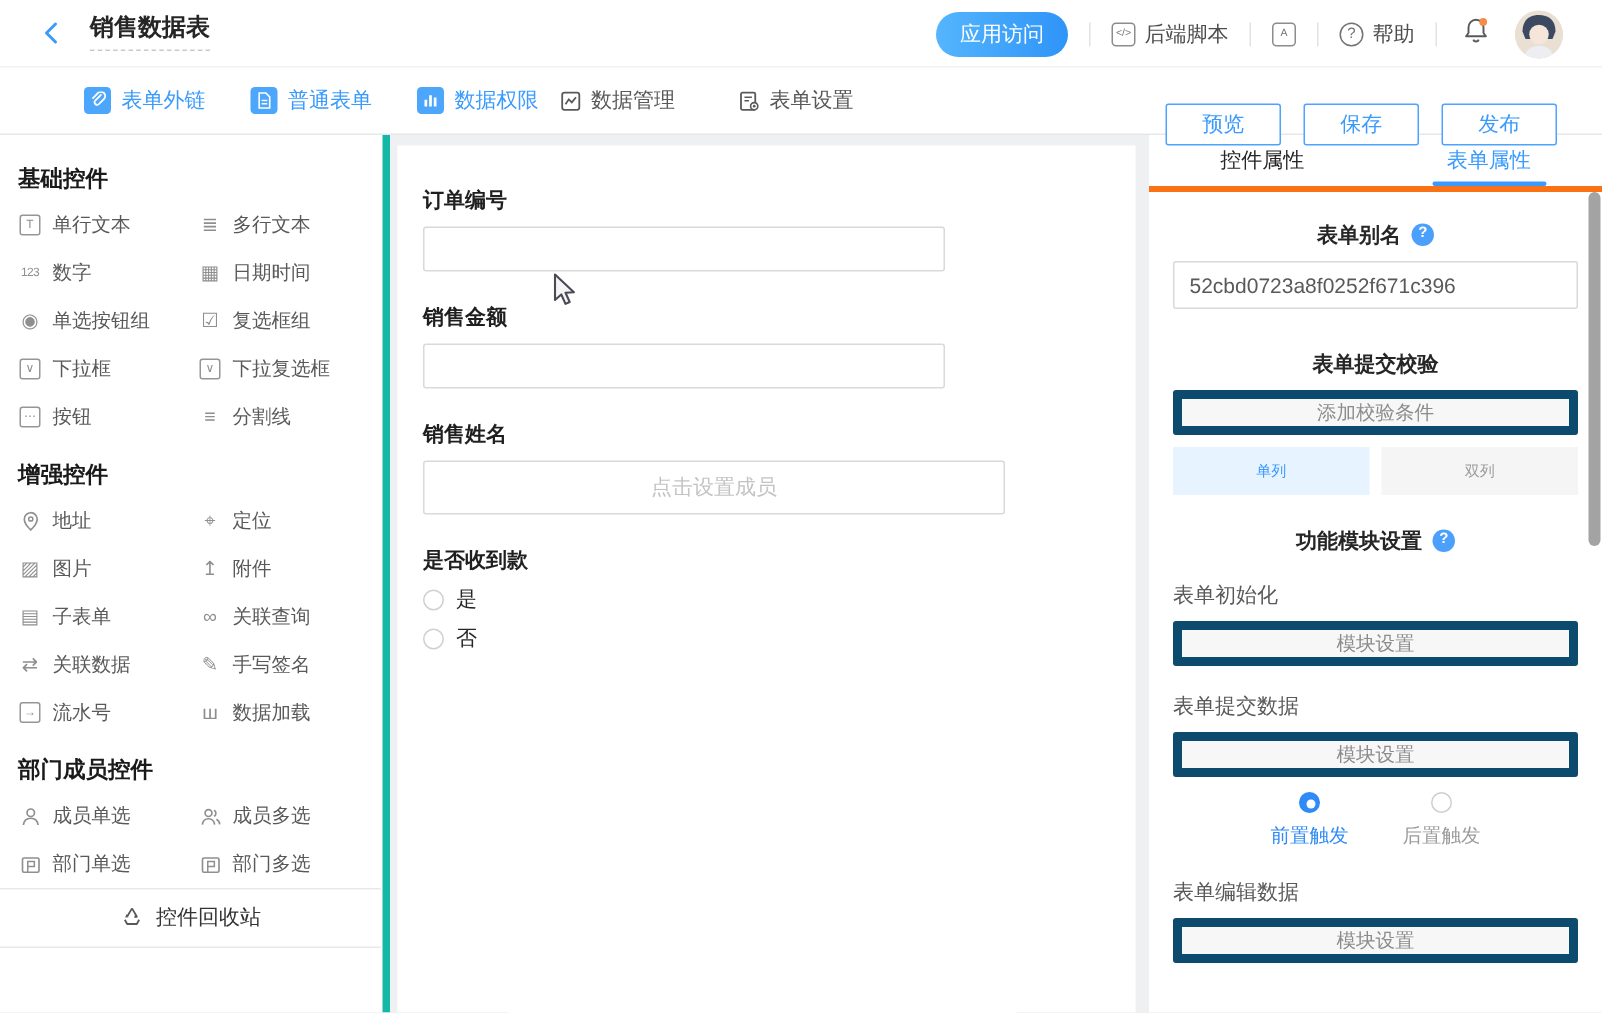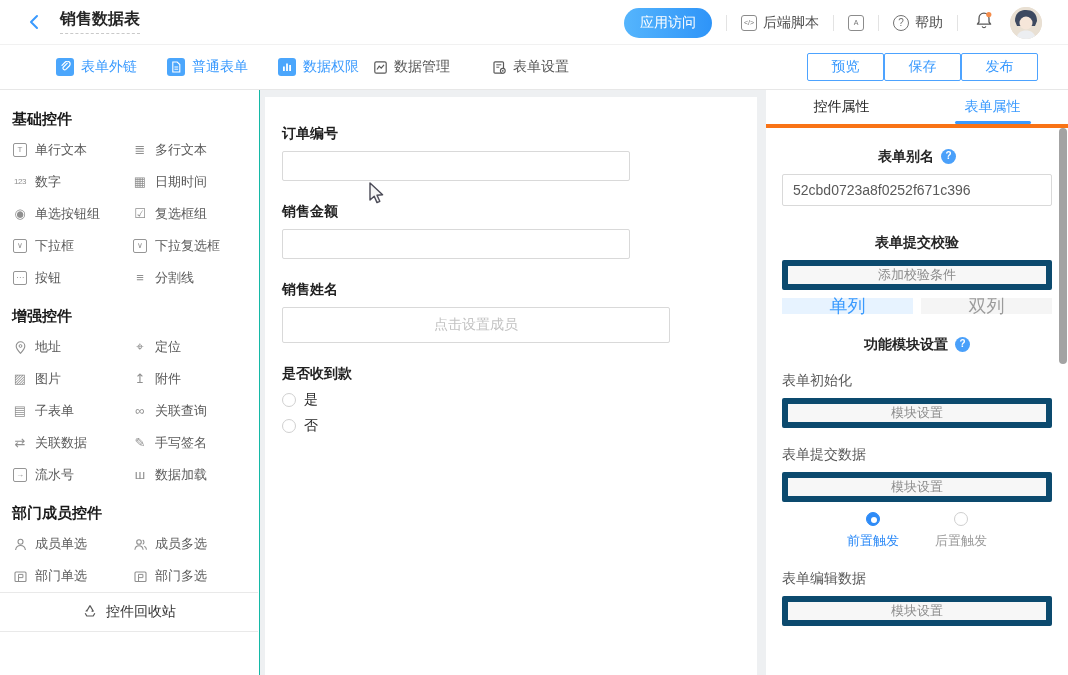--- a/index.html
+++ b/index.html
@@ -23,26 +23,26 @@
   .avatar{width:32px;height:32px;border-radius:50%;overflow:hidden;flex:none;cursor:pointer;background:#e8ddd0;}
   
   .toolbar{position:absolute;top:45px;left:0;right:0;height:45px;background:#fff;border-bottom:1px solid #e7e7e7;z-index:5;}
   .tb-left{position:absolute;left:56px;top:0;height:44px;display:flex;align-items:center;gap:30px;}
   .tb-item{display:flex;align-items:center;gap:7px;font-size:14px;color:#3a9afe;cursor:pointer;}
   .blue-sq{width:18px;height:18px;border-radius:3px;background:#4ba6fc;display:flex;align-items:center;justify-content:center;flex:none;}
   .tb-tabs{position:absolute;left:373px;top:0;height:44px;display:flex;gap:42px;}
   .tb-tab{display:flex;align-items:center;gap:6px;font-size:14px;color:#595959;position:relative;height:100%;cursor:pointer;}
   .tb-tab.active{color:#3a9afe;}
   .tb-tab.active::after{content:"";position:absolute;left:-3px;right:-3px;bottom:0;height:3px;background:#3a9afe;border-radius:2px;}
-  .tb-actions{position:absolute;right:30px;top:8px;display:flex;}
+  .tb-actions{position:absolute;right:30px;top:24px;display:flex;gap:15px;}
   .ol-btn{width:77px;height:28px;border:1px solid #4da3ff;border-radius:2px;background:#fff;color:#3a9afe;font-size:14px;display:flex;align-items:center;justify-content:center;cursor:pointer;}
   
   .main{position:absolute;top:90px;left:0;right:0;bottom:0;}
   
-  .sidebar{position:absolute;left:0;top:0;bottom:0;width:260px;background:#fff;border-right:1px solid #14b8a6;}
+  .sidebar{position:absolute;left:0;top:0;bottom:0;width:260px;background:#fff;border-right:5px solid #14b8a6;}
   .sec{padding-left:12px;}
   .sec-title{font-size:15px;font-weight:700;color:#1a1a1a;padding:20px 0 12px;}
   .sec-grid{display:grid;grid-template-columns:120px 118px;row-gap:14px;}
   .ctl{display:flex;align-items:center;gap:7px;font-size:13px;color:#595959;height:18px;cursor:pointer;}
   .g{width:16px;flex:none;text-align:center;color:#8f8f8f;font-size:13px;line-height:16px;}
   .g.boxed{width:14px;height:14px;border:1px solid #969696;border-radius:2px;font-size:8px;line-height:12px;margin:0 1px;}
   .g.num{font-size:8px;letter-spacing:-0.5px;}
   .g svg{display:block;margin:0 auto;}
   .recycle-row{position:absolute;left:0;right:1px;top:502px;height:40px;border-top:1px solid #e9e9e9;border-bottom:1px solid #e9e9e9;display:flex;align-items:center;justify-content:center;gap:8px;font-size:14px;color:#333;background:#fff;cursor:pointer;}
   
@@ -59,21 +59,21 @@
   .ptab{flex:1;display:flex;align-items:center;justify-content:center;font-size:14px;color:#262626;position:relative;cursor:pointer;}
   .ptab.active{color:#3a9afe;}
   .ptab.active::after{content:"";position:absolute;bottom:0;left:50%;transform:translateX(-50%);width:76px;height:3px;background:#3a9afe;border-radius:2px;}
   .pbody{padding:0 16px;}
   .p-blab{font-size:14px;font-weight:700;color:#262626;height:20px;line-height:20px;display:flex;align-items:center;gap:7px;justify-content:center;}
   .p-lab{font-size:14px;color:#595959;height:20px;line-height:20px;}
   .help-dot{width:15px;height:15px;border-radius:50%;background:#4aa0fa;color:#fff;font-size:10px;display:flex;align-items:center;justify-content:center;flex:none;cursor:pointer;}
   .p-input{width:100%;height:32px;border:1px solid #d9d9d9;border-radius:2px;font-size:14px;color:#595959;padding:0 10px;outline:none;background:#fff;}
   .p-btn{width:100%;height:30px;background:#f7f7f7;border:6px solid #0c4a6e;border-radius:2px;color:#8c8c8c;font-size:13px;display:flex;align-items:center;justify-content:center;cursor:pointer;}
   .seg-row{display:flex;gap:8px;}
-  .seg{flex:1;height:16px;display:flex;align-items:center;justify-content:center;font-size:18px;border-radius:0;cursor:pointer;}
+  .seg{flex:1;height:32px;display:flex;align-items:center;justify-content:center;font-size:10px;border-radius:0;cursor:pointer;}
   .seg.on{background:#e7f3ff;color:#3a9afe;}
   .seg.off{background:#f5f5f5;color:#9b9b9b;}
   .trig-row{display:flex;justify-content:center;gap:36px;align-items:center;}
   .trig{display:flex;align-items:center;gap:6px;font-size:13px;cursor:pointer;flex-direction:column;}
   .trig .rb{width:14px;height:14px;border-radius:50%;flex:none;position:relative;}
   .trig.sel{color:#2e8bf7;}
   .trig.sel .rb{border:1px solid #2e8bf7;background:#2e8bf7;}
   .trig.sel .rb::after{content:"";position:absolute;left:4px;top:4px;width:6px;height:6px;border-radius:50%;background:#fff;}
   .trig.unsel{color:#9b9b9b;}
   .trig.unsel .rb{border:1px solid #cfcfcf;background:#fff;}

